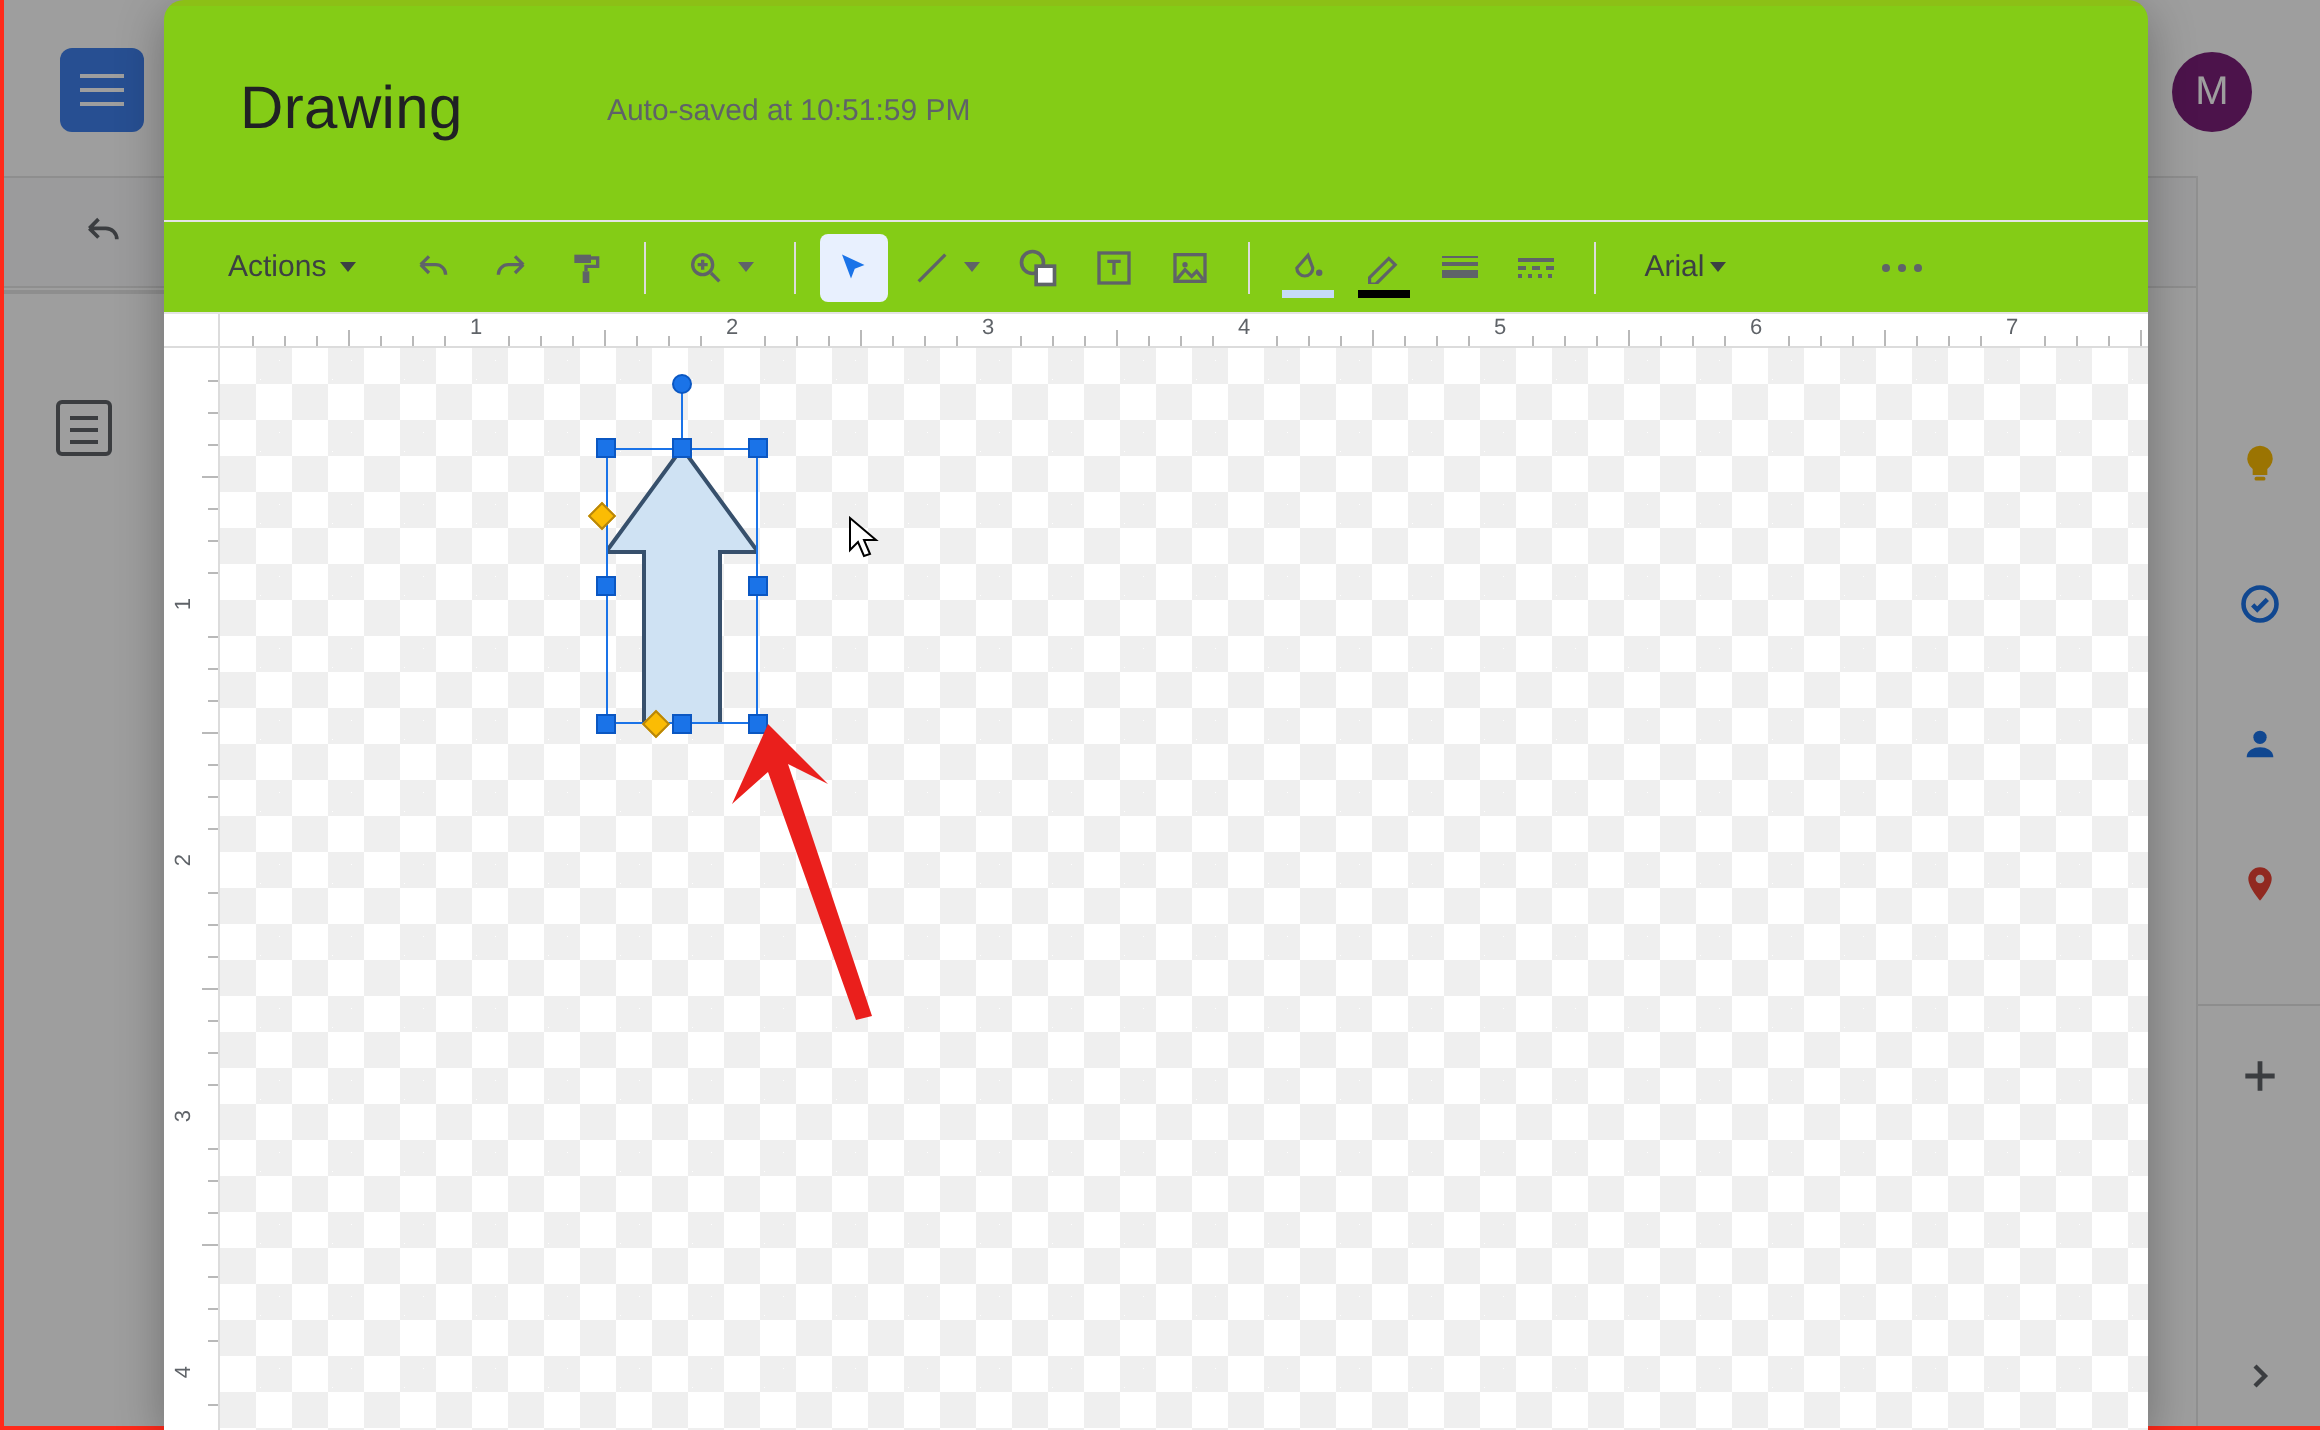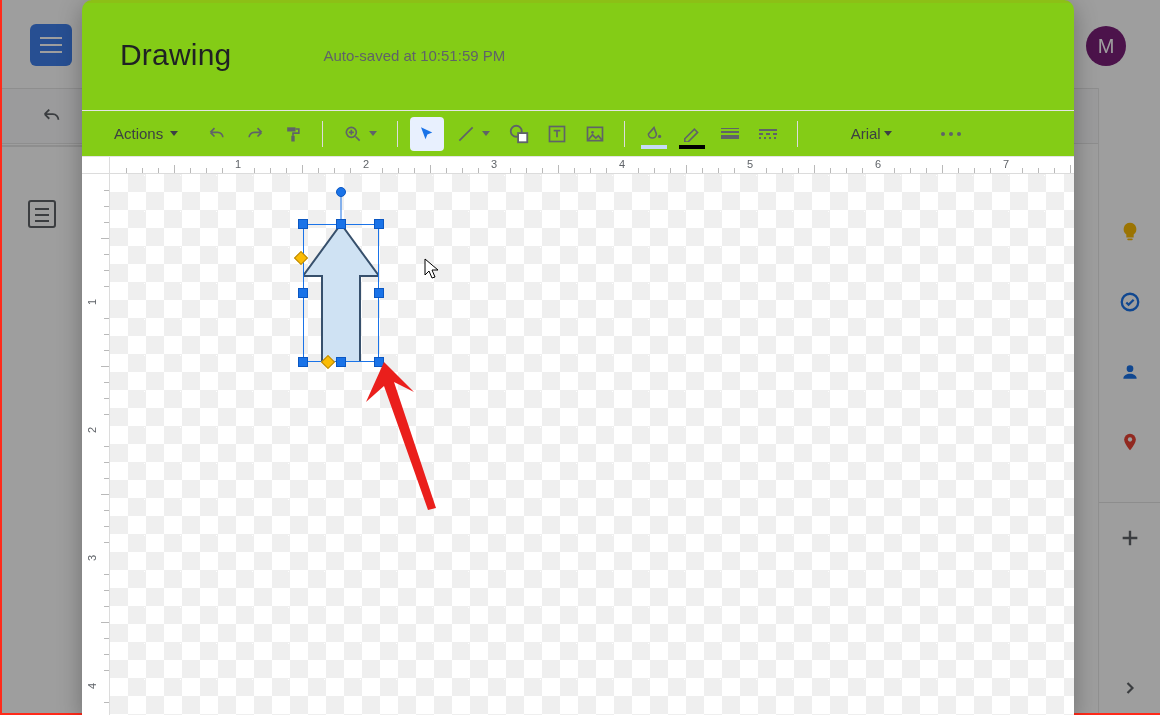--- a/index.html
+++ b/index.html
@@ -30,31 +30,31 @@
     
     .edge-red { position:absolute; background:#ff2a1a; }
 
     
     .modal { position:absolute; top:0; left:82px; width:992px; bottom:0; background:#84cc16; border-radius:10px 10px 0 0; box-shadow:0 6px 24px rgba(0,0,0,0.3); display:flex; flex-direction:column; overflow:hidden; }
     
     .modal::before { content:""; position:absolute; left:0; right:0; top:0; height:3px; background:#ff2a1a; border-radius:10px 10px 0 0; opacity:.07; }
 
     .modal-header { height:110px; display:flex; align-items:center; padding:0 32px 0 38px; }
     .modal-title { font-size:30px; color:#202124; font-weight:400; letter-spacing:.2px; }
-    .modal-status { margin-left: 92px; color:#5f6368; font-size:15px; }
+    .modal-status { margin-left: 72px; color:#5f6368; font-size:15px; }
     .modal-save { margin-left:auto; background:#1a73e8; color:#fff; border:none; border-radius:6px; padding:0 26px; height:46px; font-size:18px; font-weight:500; cursor:pointer; }
 
     .modal-toolbar { height:47px; border-top:1px solid #e4e4e4; border-bottom:1px solid #e4e4e4; display:flex; align-items:center; padding:0 10px 0 28px; gap:4px; }
     .tb-btn { min-width:34px; height:34px; border-radius:4px; display:flex; align-items:center; justify-content:center; color:#5f6368; cursor:pointer; position:relative; }
     .tb-btn.selected { background:#e8f0fe; color:#1a73e8; }
     .tb-text-btn { padding:0 4px; font-size:15px; color:#3c4043; display:flex; align-items:center; gap:4px; height:34px; border-radius:4px; cursor:pointer;justify-content:space-between; }
     .tb-sep { width:1px; height:26px; background:#dcdcdc; margin:0 8px; }
     .tb-caret { width:0; height:0; border-left:4px solid transparent; border-right:4px solid transparent; border-top:5px solid #5f6368; margin-left:3px; }
     .tb-caret.text { border-top-color:#3c4043; }
-    .font-select { min-width:120px; height:34px; display:flex; align-items:center; justify-content:center; padding:0 10px 0 12px; font-size:15px; color:#3c4043; cursor:pointer; }
+    .font-select { min-width:120px; height:34px; display:flex; align-items:center; justify-content:flex-start; padding:0 10px 0 12px; font-size:15px; color:#3c4043; cursor:pointer; }
     .fill-underline { position:absolute; left:4px; right:4px; bottom:2px; height:4px; }
     .border-weight-lines span { display:block; height:2px; width:18px; background:#5f6368; margin:2px 0; }
     .border-dash-lines span { display:block; height:2px; width:18px; background:#5f6368; margin:2px 0; }
     .dots3 { display:flex; gap:4px; }
     .dots3 i { width:4px; height:4px; border-radius:50%; background:#5f6368; display:block; }
 
     
     .canvas-wrap { position:relative; flex:1; overflow:hidden; }
     .corner-box { position:absolute; top:0; left:0; width:28px; height:17px; background:#fff; border-right:1px solid #dcdcdc; border-bottom:1px solid #dcdcdc; z-index:3; }
     .ruler-h { position:absolute; top:0; left:28px; right:0; height:17px; background:#fff; border-bottom:1px solid #dcdcdc; z-index:2; }

